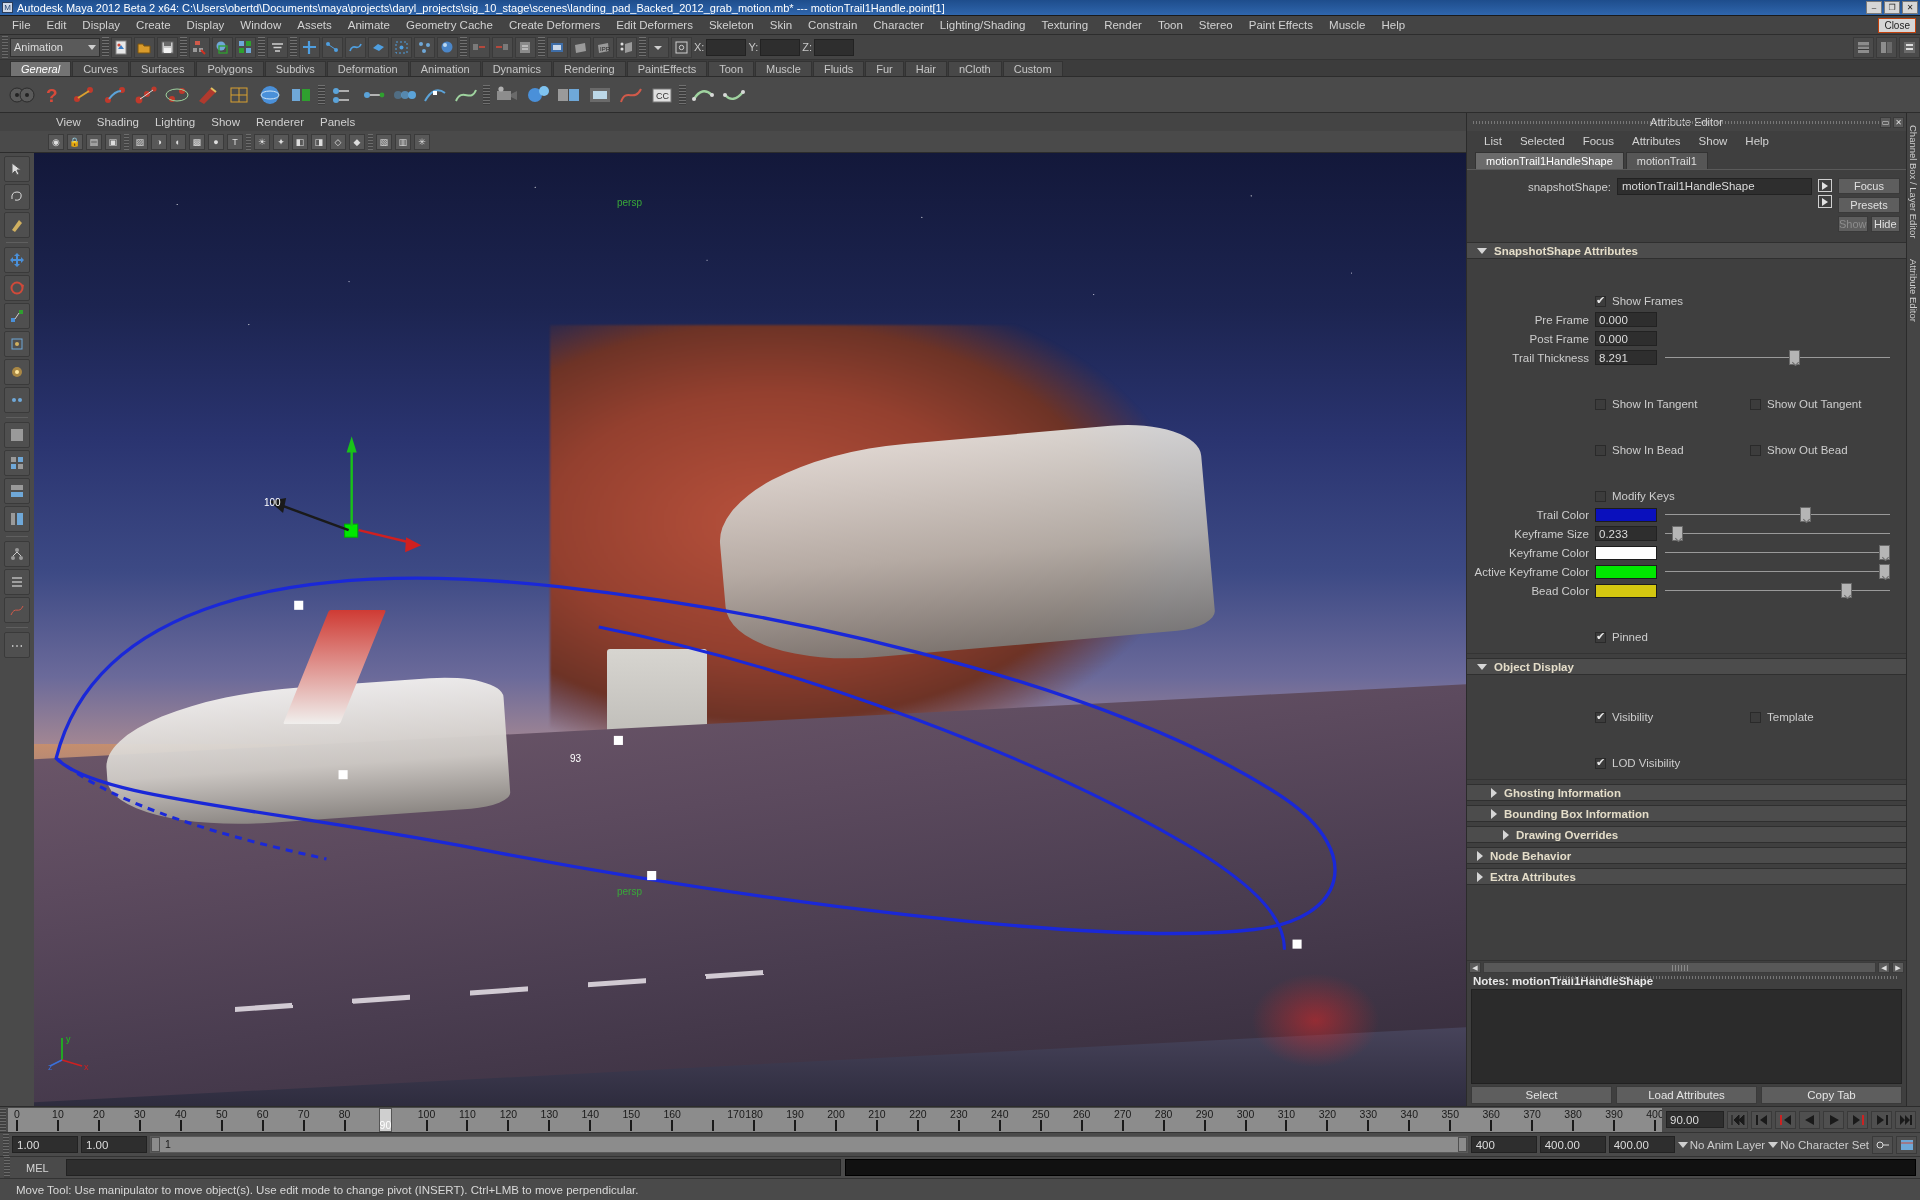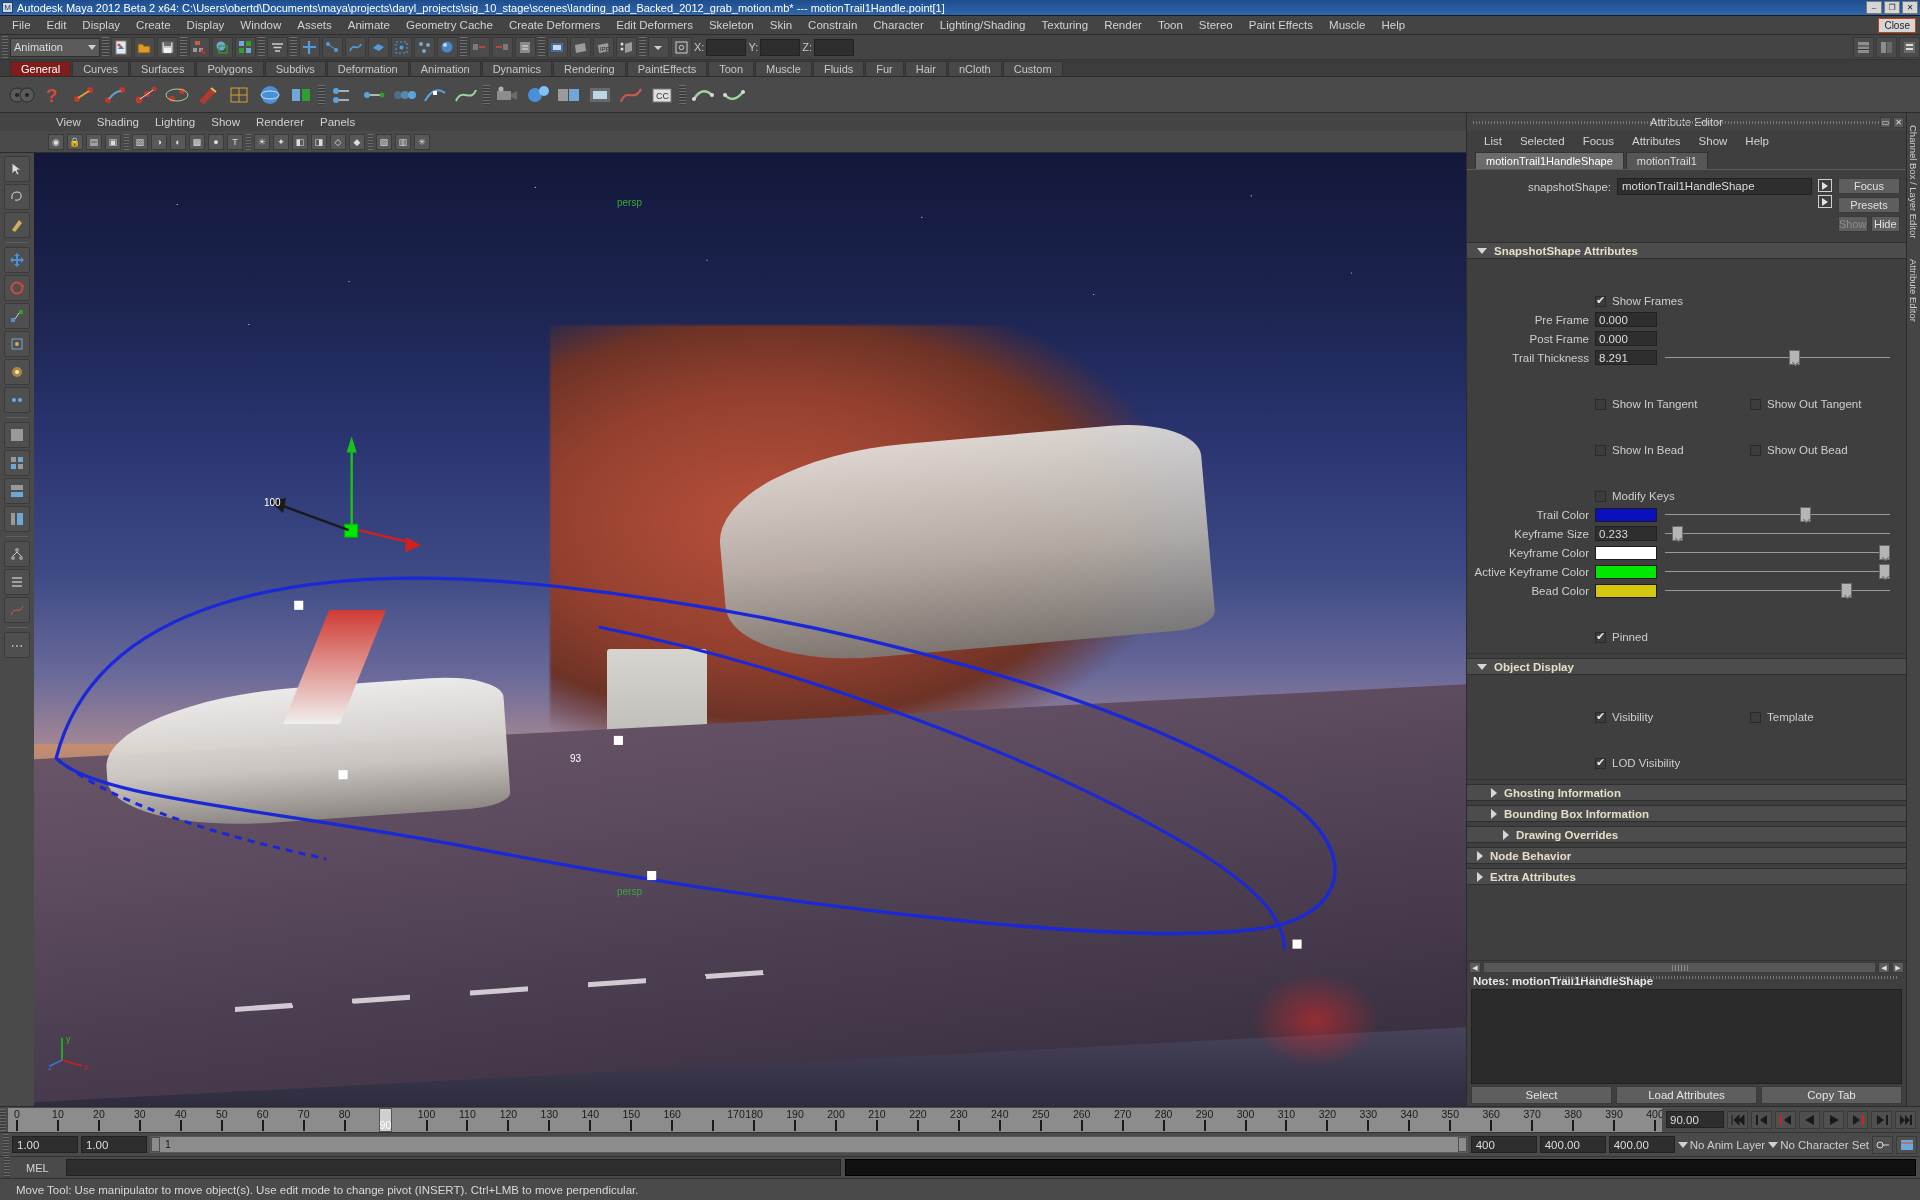--- a/index.html
+++ b/index.html
@@ -66,21 +66,21 @@
 
   
   .shelftabs {
     height:17px; background:#3c3c3c; display:flex; align-items:flex-end;
     flex:none; padding-left:10px; border-bottom:1px solid #2c2c2c;
   }
   .shelftabs .stab {
     padding:1px 10px; font-size:11px; color:#c6c6c6; background:#484848;
     border:1px solid #333; border-bottom:none; margin-right:1px; white-space:nowrap;
   }
-  .shelftabs .stab.active { background:#7f1d1d; color:#fff; }
+  .shelftabs .stab.active { background:#737373; color:#fff;font-style:italic; }
   .shelfrow {
     height:36px; background:#4a4a4a; display:flex; align-items:center;
     flex:none; padding-left:8px; gap:3px; border-bottom:1px solid #2c2c2c;
   }
   .shelficon { width:28px;height:28px; border-radius:2px; flex:none;
     display:flex;align-items:center;justify-content:center; font-size:16px; }
 
   
   .main { flex:1; display:flex; min-height:0; }
   .viewcol { width:1466px; display:flex; flex-direction:column; flex:none; background:#3f3f3f; }

